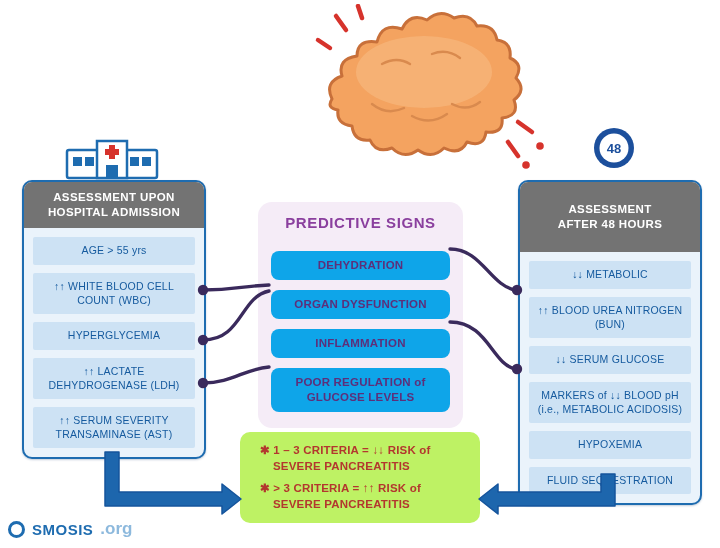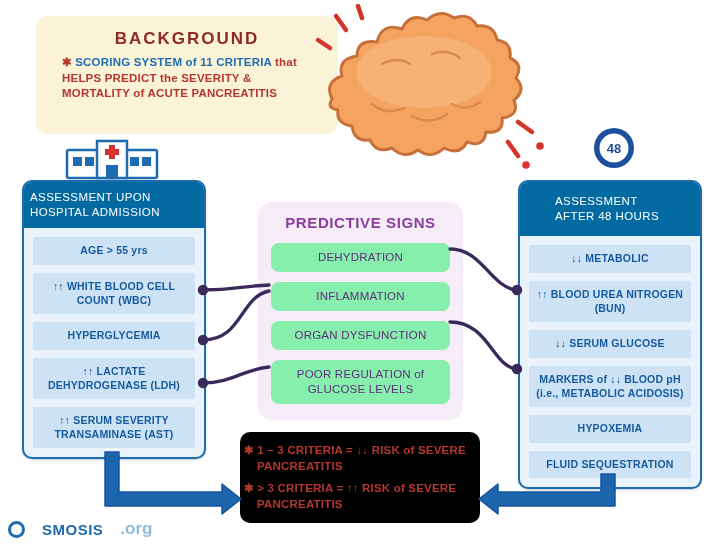--- a/index.html
+++ b/index.html
@@ -19,62 +19,58 @@
 
   
   .art{position:absolute;z-index:1;}
 
   
   .panel{position:absolute;border:2.5px solid #1e6cb0;border-radius:10px;
     background:#eaf3fb;display:flex;flex-direction:column;overflow:hidden;z-index:2;
     box-shadow:0 1px 2px rgba(20,60,110,.25);}
   .panel-left{left:22px;top:180px;width:180px;}
   .panel-right{left:518px;top:180px;width:180px;}
-  .panel-header{background:#0369a1;color:#ffffff;font-weight:normal;text-align:left;
+  .panel-header{background:#737373;color:#ffffff;font-weight:bold;text-align:center;
     font-size:11.5px;line-height:1.32;padding:8px 6px;letter-spacing:.4px;}
-  .hdr-narrow{max-width:110px;margin:4px auto;}
+  .hdr-narrow{max-width:110px;margin:12px auto;}
   .panel-body{display:flex;flex-direction:column;gap:8px;padding:9px;}
-  .panel-row{background:#cde2f4;border-radius:2px;color:#155a9e;font-weight:bold;
+  .panel-row{background:#cde2f4;border-radius:2px;color:#155a9e;font-weight:normal;
     font-size:10.5px;text-align:center;padding:7px 6px;line-height:1.3;letter-spacing:.2px;}
 
   
   .center-box{position:absolute;left:258px;top:202px;width:205px;background:#f5ecf7;
     border-radius:14px;padding:12px 13px 16px 13px;display:flex;flex-direction:column;
     gap:10px;z-index:2;box-sizing:border-box;}
   .center-title{color:#8a3f9e;font-weight:bold;font-size:15px;text-align:center;
-    letter-spacing:.6px;margin-bottom:2px;}
-  .center-row{background:#86efac;border-radius:8px;color:#5d2f7a;font-weight:normal;
+    letter-spacing:.6px;margin-bottom:10px;}
+  .center-row{background:#0ea5e9;border-radius:8px;color:#5d2f7a;font-weight:bold;
     font-size:11.5px;text-align:center;padding:7px 8px;line-height:1.3;letter-spacing:.2px;}
 
   
-  .pink-box{position:absolute;left:240px;top:432px;width:240px;background:#000000;
-    border-radius:10px;padding:11px 4px;display:flex;flex-direction:column;gap:7px;
+  .pink-box{position:absolute;left:240px;top:432px;width:240px;background:#bef264;
+    border-radius:10px;padding:11px 20px;display:flex;flex-direction:column;gap:7px;
     z-index:2;box-sizing:border-box;}
   .pink-line{color:#b3372e;font-weight:bold;font-size:11.5px;line-height:1.35;
     padding-left:13px;text-indent:-13px;letter-spacing:.2px;}
 
   
   .overlay{position:absolute;left:0;top:0;z-index:5;pointer-events:none;}
 
   
-  .logo{position:absolute;left:8px;top:519px;display:flex;align-items:center;gap:17px;z-index:2;}
+  .logo{position:absolute;left:8px;top:519px;display:flex;align-items:center;gap:7px;z-index:2;}
   .logo-o{width:17px;height:17px;border:3.5px solid #1e6cb0;border-radius:50%;
     box-sizing:border-box;background:#fff;}
   .logo-text{color:#1e6cb0;font-weight:bold;font-size:15px;letter-spacing:.5px;}
   .logo-suffix{color:#8db9dd;font-size:17px;font-weight:bold;}
 </style>
 </head>
 <body>
 
 <div class="canvas">
 
-  <div class="cream-box">
-    <div class="bg-title">BACKGROUND</div>
-    <div class="bg-text"><span class="seg-red">✱ </span><span class="seg-blue">SCORING SYSTEM of 11 CRITERIA </span><span class="seg-red">that HELPS PREDICT the SEVERITY &amp; MORTALITY of ACUTE PANCREATITIS</span></div>
-  </div>
 
   <svg class="art" style="left:312px;top:4px;" width="240" height="170" viewBox="0 0 240 170">
     <path d="M 20 95 Q 12 78 30 72 Q 25 55 45 52 Q 45 35 65 38 Q 70 18 90 25 Q 98 8 115 16
          Q 128 4 142 14 Q 158 8 165 22 Q 182 20 185 36 Q 200 38 198 54 Q 212 60 204 74
          Q 215 86 202 96 Q 208 112 190 114 Q 192 130 174 128 Q 172 144 155 138
          Q 148 152 132 144 Q 120 156 106 146 Q 92 156 80 144 Q 64 150 58 136
          Q 42 138 40 122 Q 24 120 26 106 Q 14 104 20 95 Z" fill="#f4a360" stroke="#c8703a" stroke-width="3" stroke-linejoin="round"></path>
     <ellipse cx="112" cy="68" rx="68" ry="36" fill="#f8bd85" opacity="0.55"></ellipse>
     <g stroke="#d98a4e" stroke-width="2.4" fill="none" stroke-linecap="round">
       <path d="M60 100 Q 75 112 92 104"></path>
@@ -126,22 +122,22 @@
         <div class="panel-row">HYPERGLYCEMIA</div>
         <div class="panel-row">↑↑ LACTATE DEHYDROGENASE (LDH)</div>
         <div class="panel-row">↑↑ SERUM SEVERITY TRANSAMINASE (AST)</div>
       </div>
   </div>
 
   <div class="center-box">
     <div class="center-title">PREDICTIVE SIGNS</div>
     <div style="display:flex;flex-direction:column;gap:10px;">
         <div class="center-row">DEHYDRATION</div>
+        <div class="center-row">ORGAN DYSFUNCTION</div>
         <div class="center-row">INFLAMMATION</div>
-        <div class="center-row">ORGAN DYSFUNCTION</div>
         <div class="center-row">POOR REGULATION of GLUCOSE LEVELS</div>
       </div>
   </div>
 
   <div class="panel panel-right">
     <div class="panel-header">
       <div class="hdr-narrow">ASSESSMENT AFTER 48 HOURS</div>
     </div>
     <div class="panel-body">
         <div class="panel-row">↓↓ METABOLIC</div>

